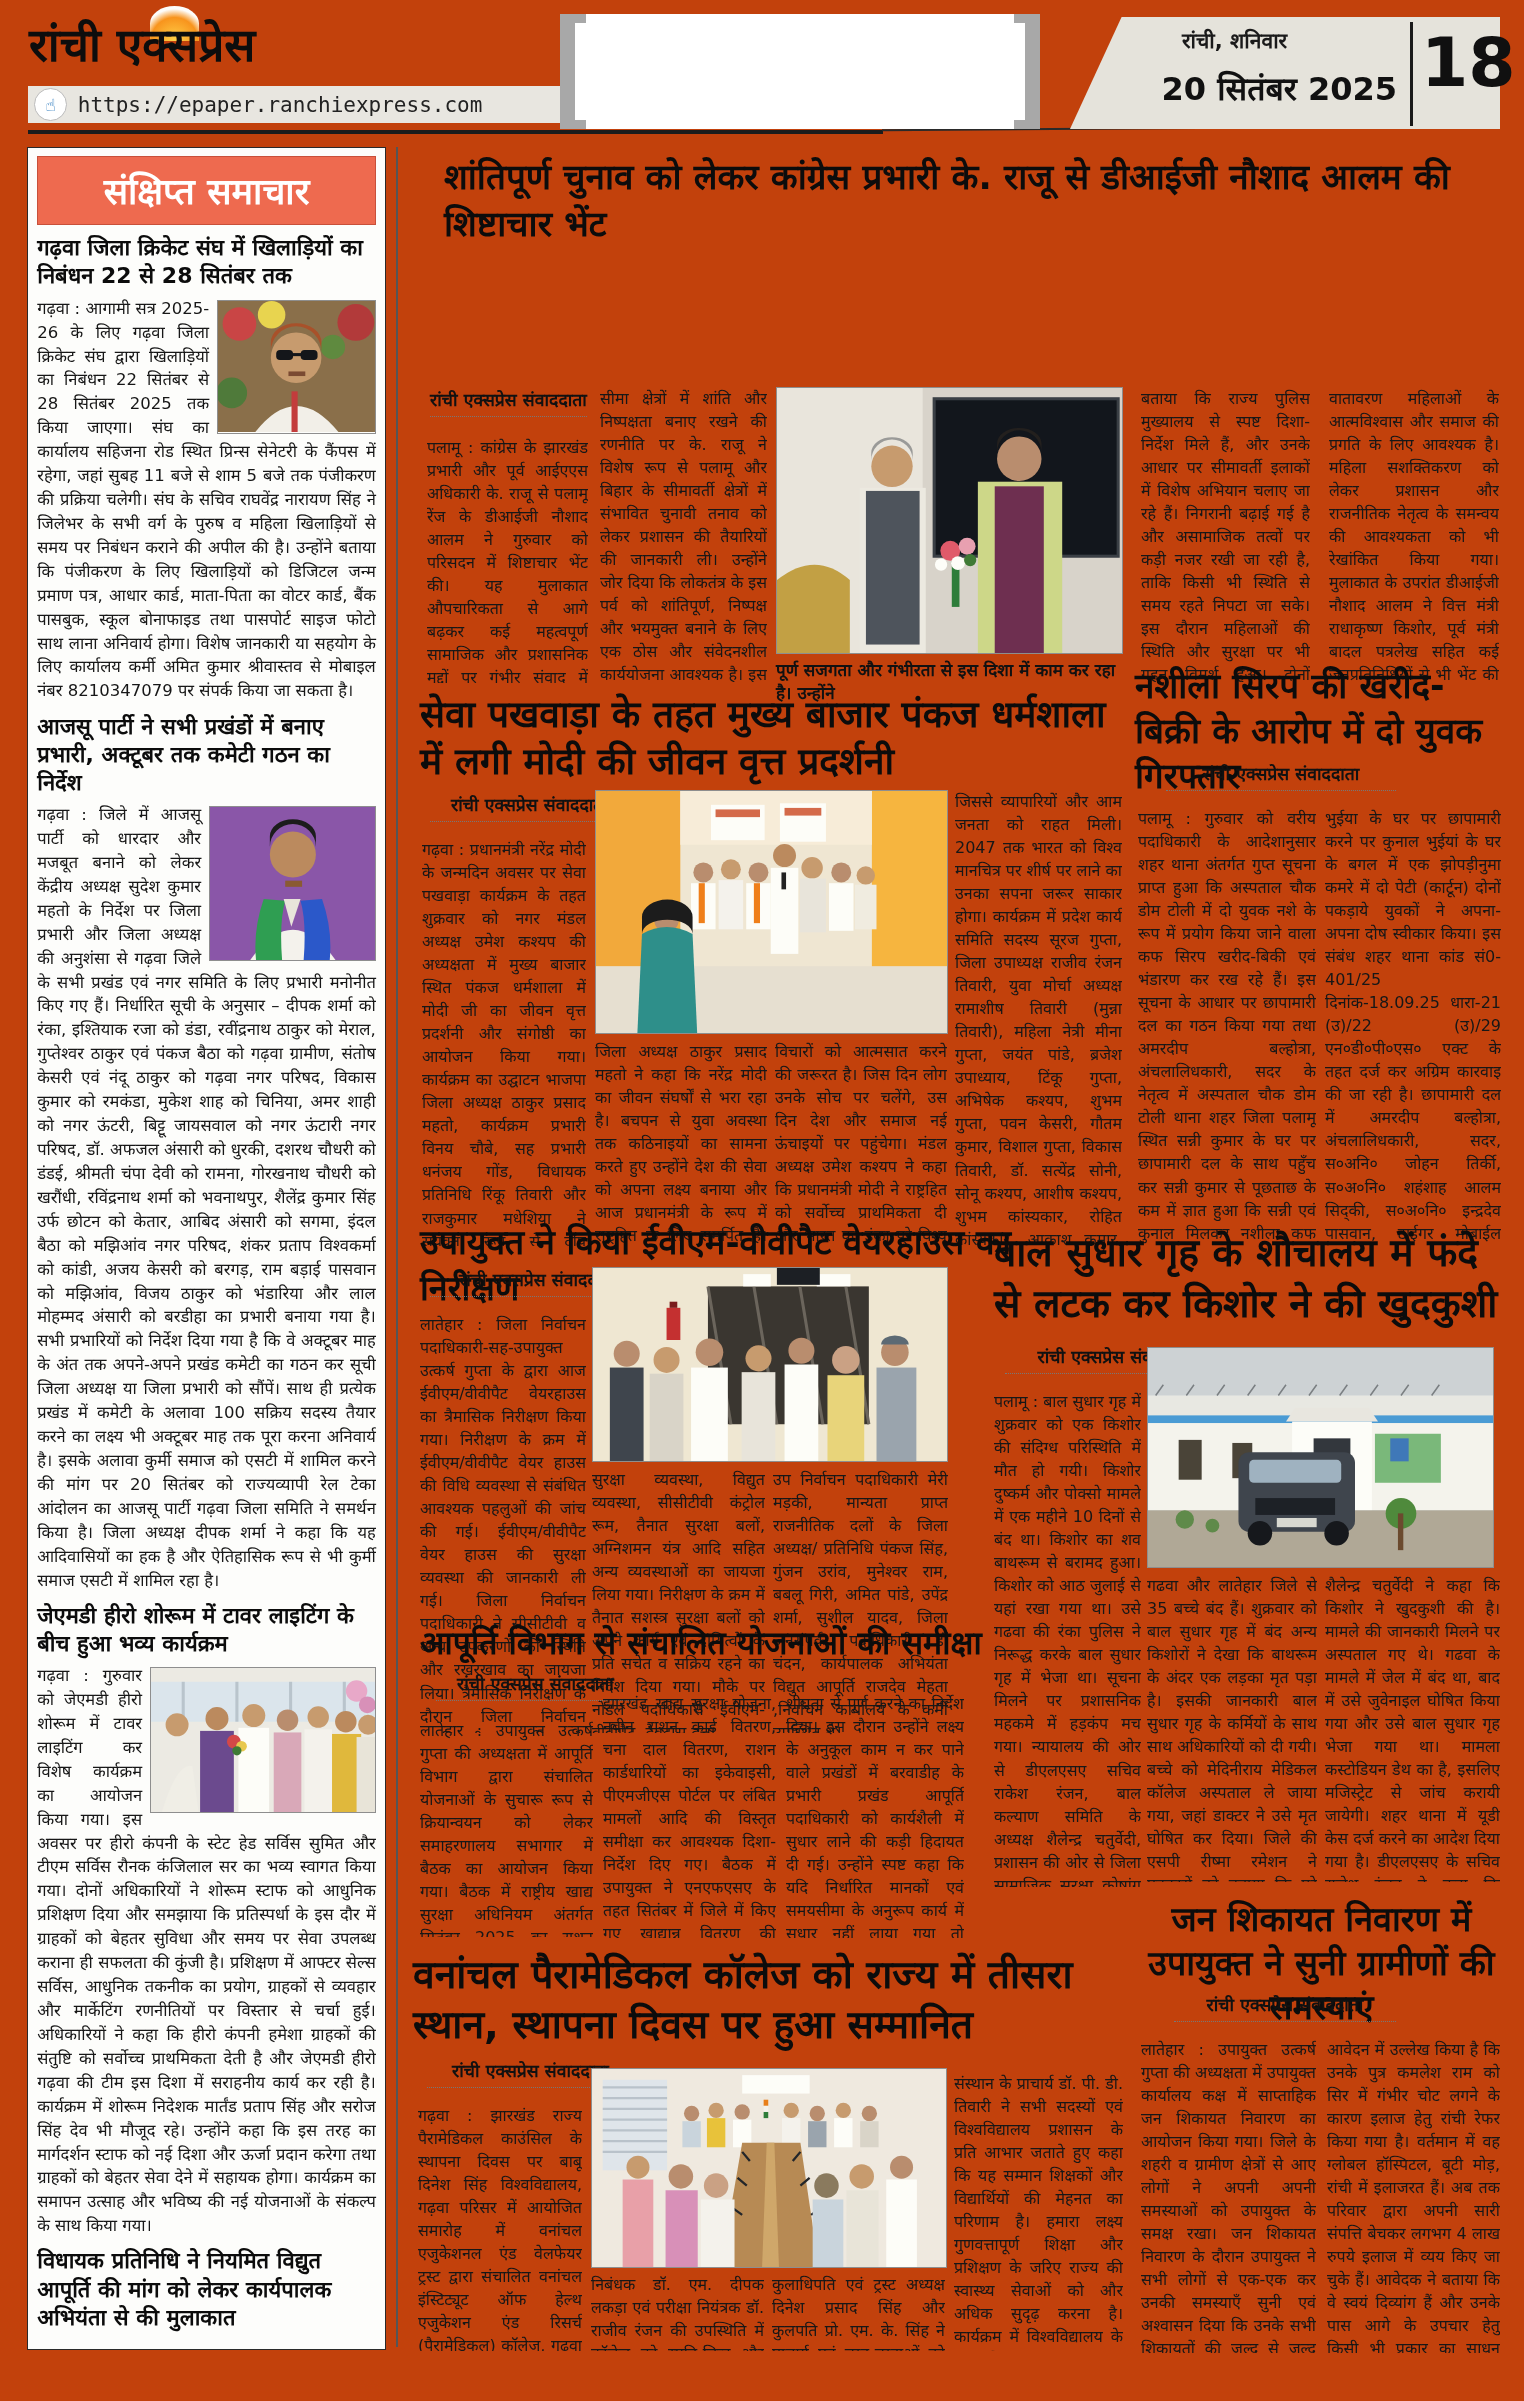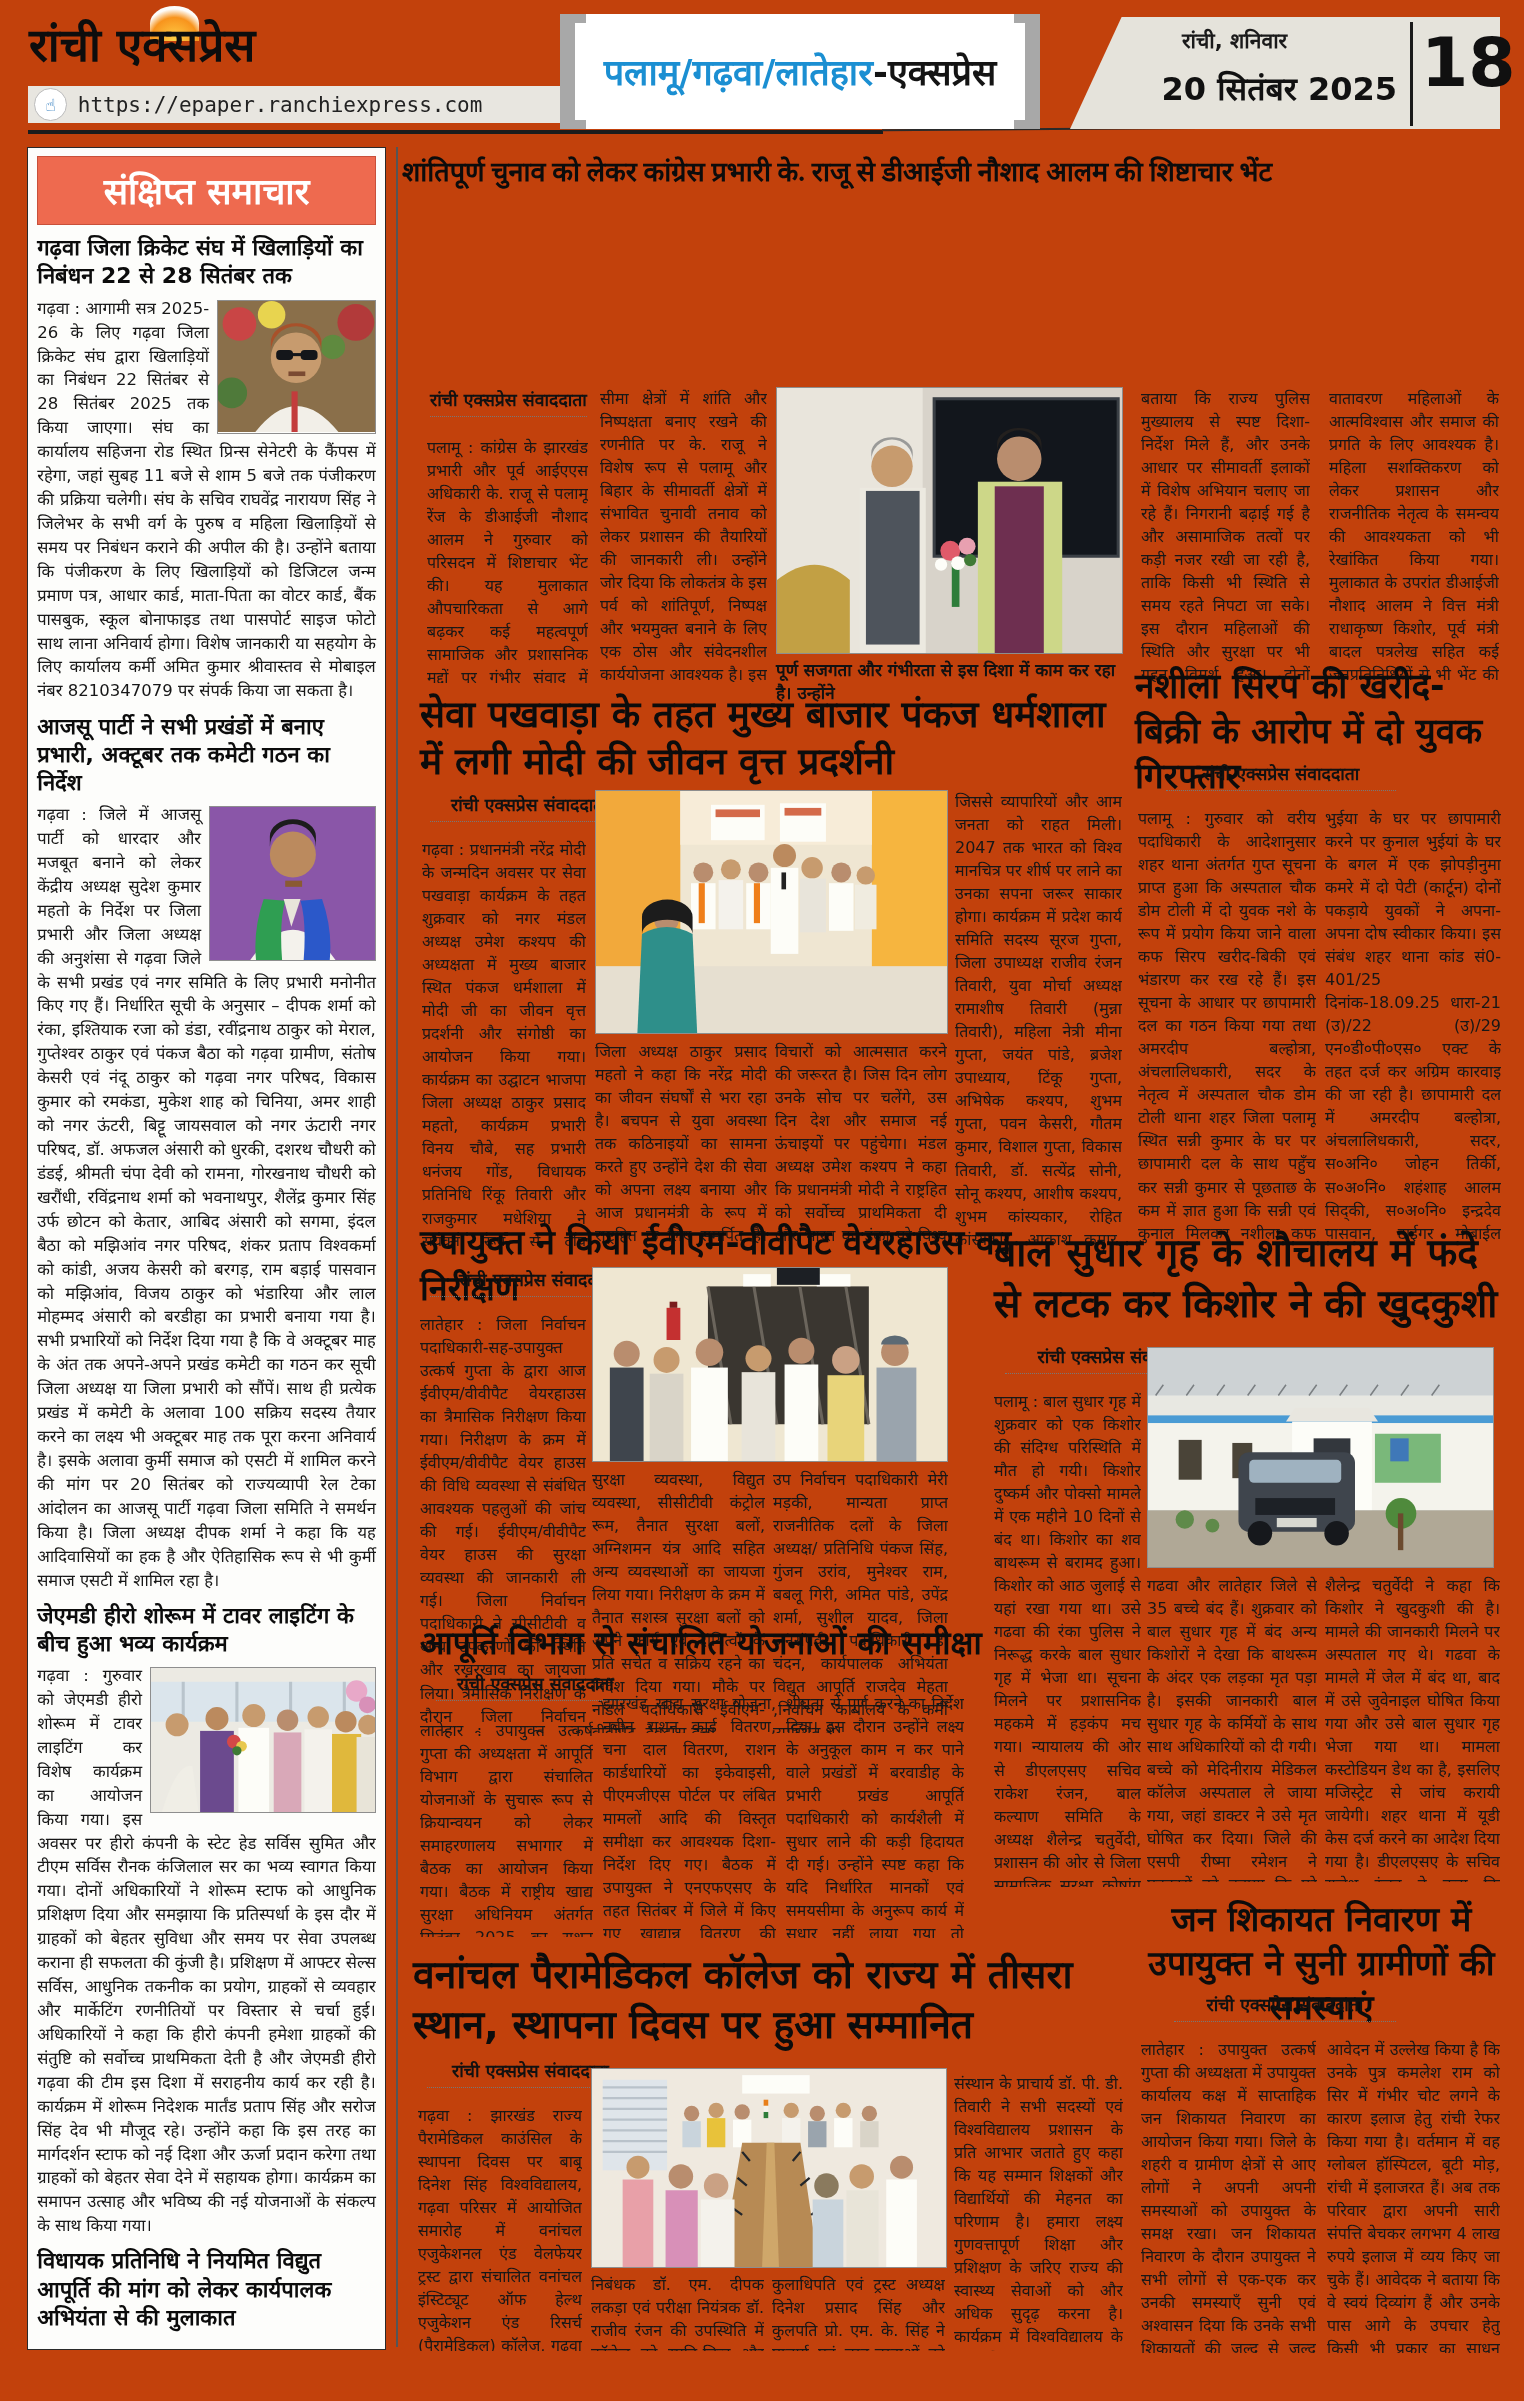--- a/index.html
+++ b/index.html
@@ -51,21 +51,20 @@
   <div id="logo">रांची एक्सप्रेस</div>
   <div id="urlbar">
     <span id="urlicon">☝</span>
     <span id="urltext">https://epaper.ranchiexpress.com</span>
   </div>
   <div id="hdrline"></div>
   <div id="hdrline2"></div>
 
   <div id="banner">
     <span class="brkt" id="brL"></span>
-    <span id="bannertext"><span class="blue">पलामू/गढ़वा/लातेहार</span><span>-एक्सप्रेस</span></span>
     <span class="brkt" id="brR"></span>
   </div>
 
   <div id="rightplate"></div>
   <div id="cityday">रांची, शनिवार</div>
   <div id="dateline">20 सितंबर 2025</div>
   <div id="pgdiv"></div>
   <div id="pgnum">18</div>
 
   <div class="vrule"></div>
@@ -154,21 +153,21 @@
       </div>
     </div>
 
     <div>
       <div class="bhl">विधायक प्रतिनिधि ने नियमित विद्युत आपूर्ति की मांग को लेकर कार्यपालक अभियंता से की मुलाकात</div>
 
     </div>
 
   </div>
 
-  <div class="hl" style="left:402px;top:152px;width:1070px;font-size:27px;font-family:Liberation Serif, serif;">शांतिपूर्ण चुनाव को लेकर कांग्रेस प्रभारी के. राजू से डीआईजी नौशाद आलम की शिष्टाचार भेंट</div>
+  <div class="hl" style="left:444px;top:152px;width:1070px;font-size:35px;">शांतिपूर्ण चुनाव को लेकर कांग्रेस प्रभारी के. राजू से डीआईजी नौशाद आलम की शिष्टाचार भेंट</div>
 
   <div class="byl" style="left:430px;top:387px;width:157px;">रांची एक्सप्रेस संवाददाता</div>
   <div class="col" style="left:427px;top:436px;width:161px;height:247px;">पलामू : कांग्रेस के झारखंड प्रभारी और पूर्व आईएएस अधिकारी के. राजू से पलामू रेंज के डीआईजी नौशाद आलम ने गुरुवार को परिसदन में शिष्टाचार भेंट की। यह मुलाकात औपचारिकता से आगे बढ़कर कई महत्वपूर्ण सामाजिक और प्रशासनिक मुद्दों पर गंभीर संवाद में परिवर्तित हो गई। मुख्य चर्चा का विषय रहा। आगामी बिहार विधानसभा चुनाव को लेकर</div>
   <div class="col" style="left:600px;top:387px;width:167px;height:295px;">सीमा क्षेत्रों में शांति और निष्पक्षता बनाए रखने की रणनीति पर के. राजू ने विशेष रूप से पलामू और बिहार के सीमावर्ती क्षेत्रों में संभावित चुनावी तनाव को लेकर प्रशासन की तैयारियों की जानकारी ली। उन्होंने जोर दिया कि लोकतंत्र के इस पर्व को शांतिपूर्ण, निष्पक्ष और भयमुक्त बनाने के लिए एक ठोस और संवेदनशील कार्ययोजना आवश्यक है। इस पर डीआईजी नौशाद आलम ने आश्वस्त किया कि पुलिस-प्रशासन</div>
 
   <div class="ph" style="left:776px;top:387px;width:345px;height:265px;">
     <svg viewBox="0 0 450 345" preserveAspectRatio="none">
       <rect width="450" height="345" fill="#d8d3ca"></rect>
       <rect x="0" y="0" width="190" height="345" fill="#e9e5dc"></rect>
       <rect x="205" y="14" width="240" height="205" fill="#12161c"></rect>

